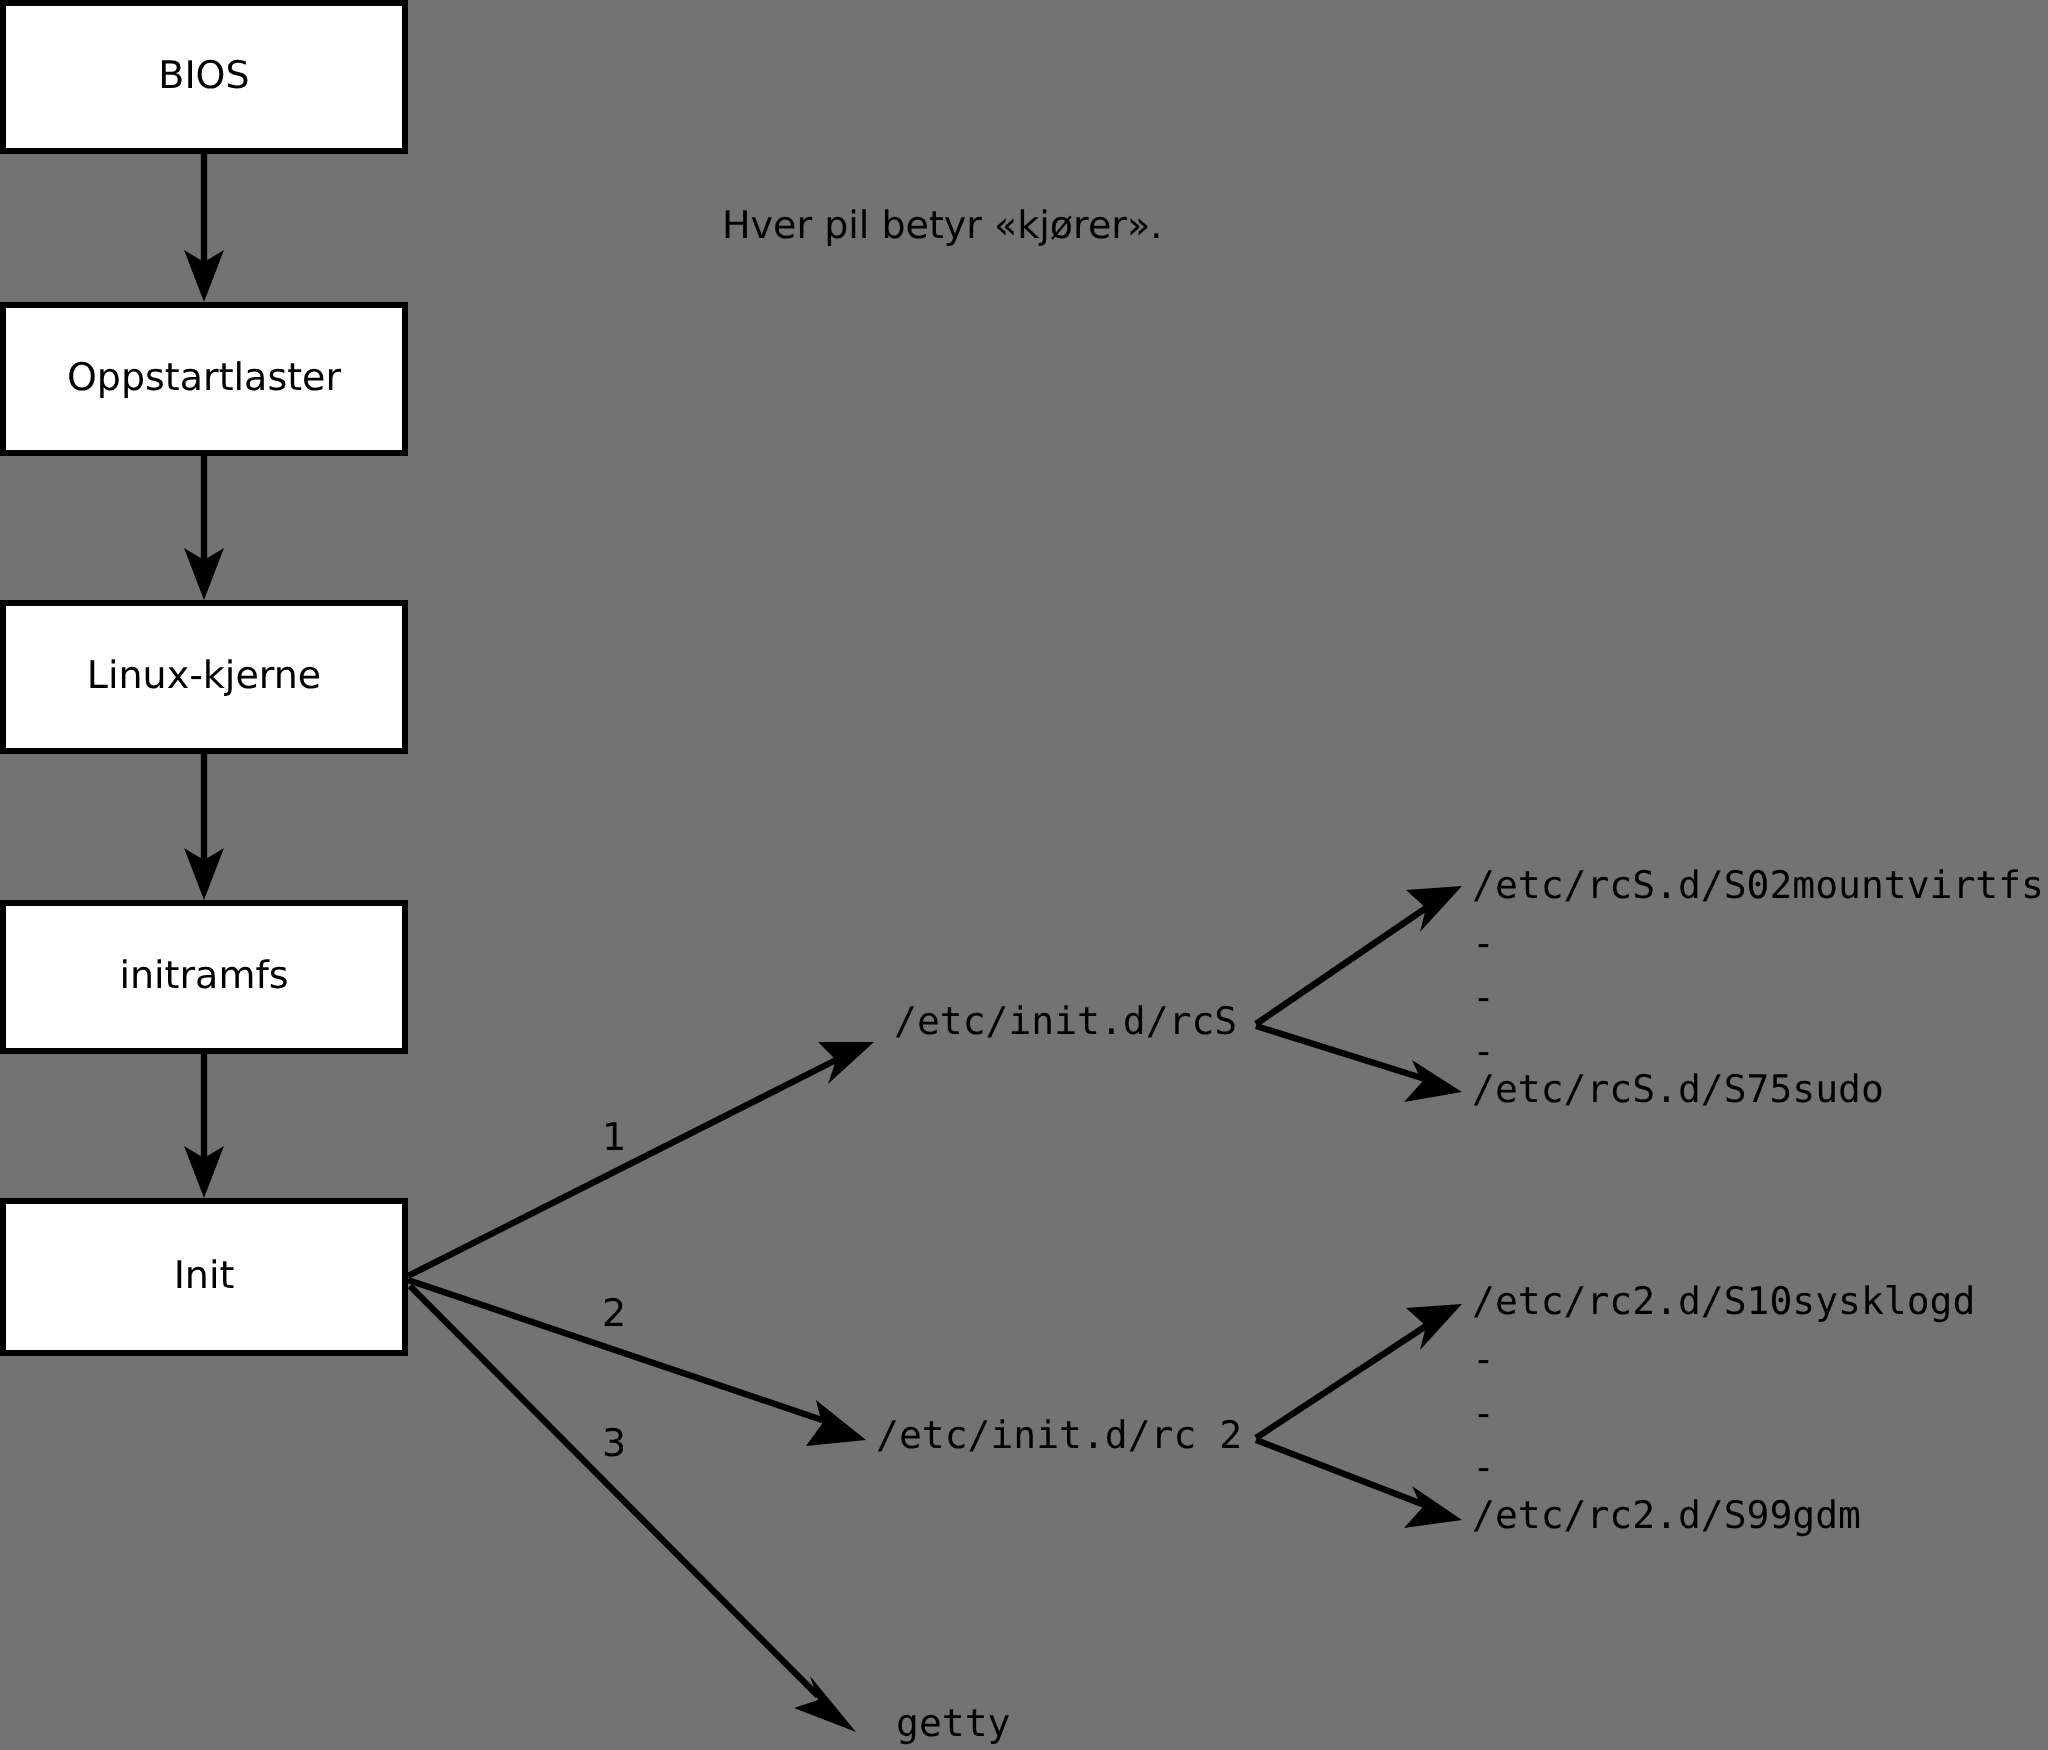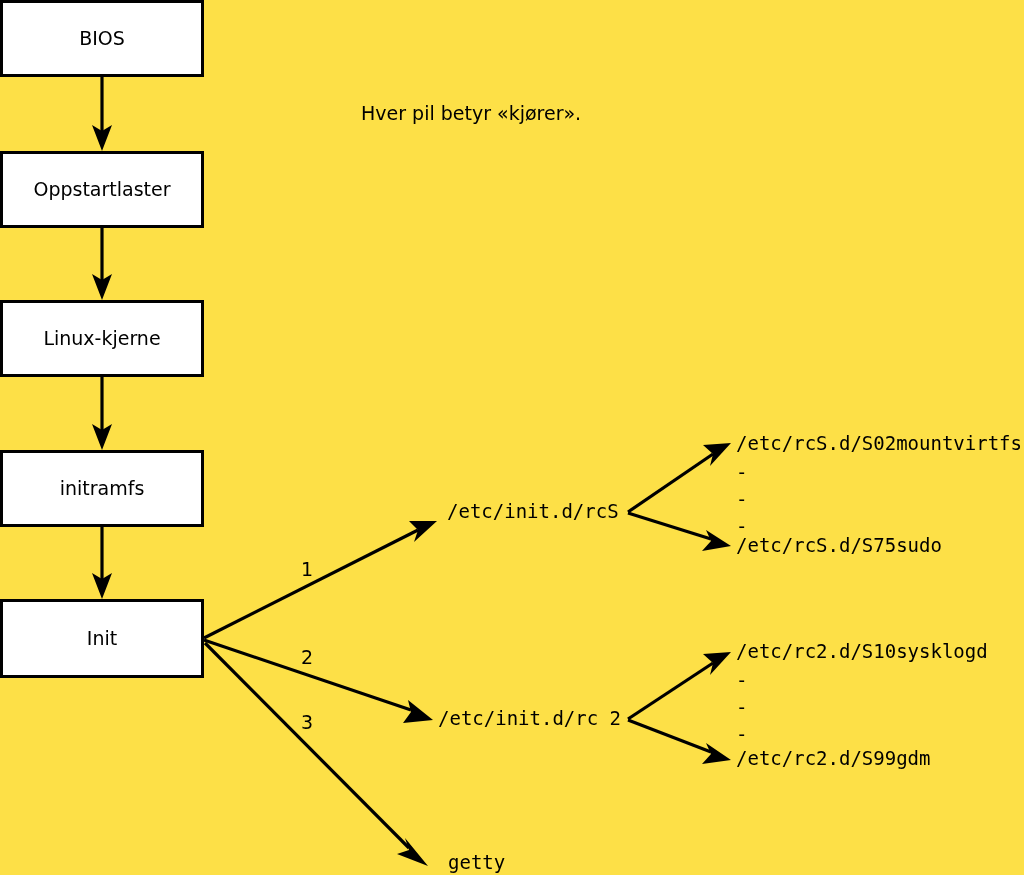--- a/index.html
+++ b/index.html
@@ -4,21 +4,21 @@
 <style>
   html, body {
     margin: 0;
     padding: 0;
     background: #ffffff;
   }
   #canvas {
     position: relative;
     width: 1024px;
     height: 875px;
-    background: #fde047;
+    background: #737373;
     overflow: hidden;
     font-family: "DejaVu Sans", sans-serif;
   }
   #diagram-svg {
     position: absolute;
     left: 0;
     top: 0;
     width: 1024px;
     height: 875px;
   }

